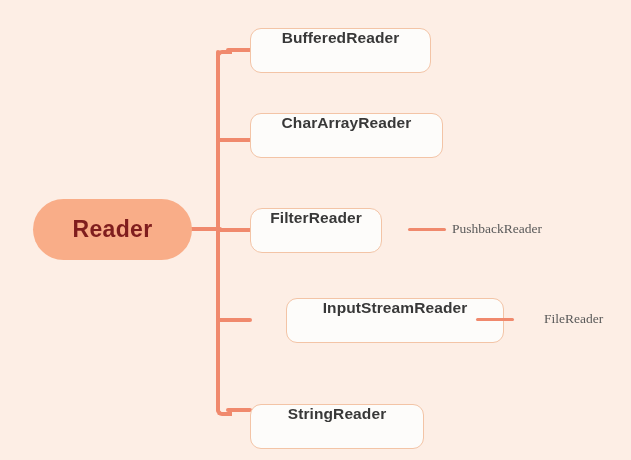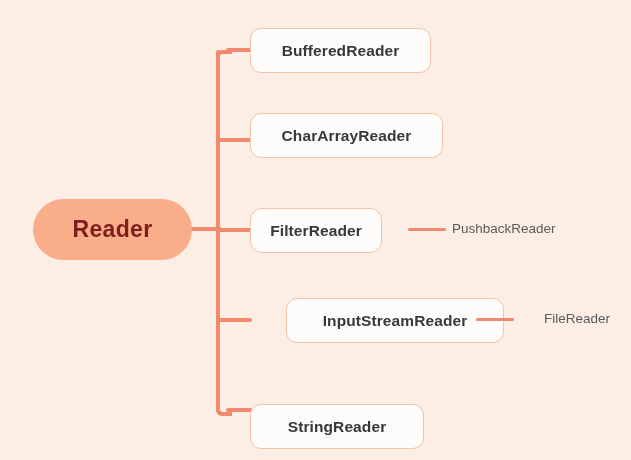--- a/index.html
+++ b/index.html
@@ -99,41 +99,40 @@
   }
 
   
   .node-box {
     position: absolute;
     height: 45px;
     background: #fdfcfa;
     border: 1.6px solid #f3c4a6;
     border-radius: 11px;
     display: flex;
-    align-items: center;
     justify-content: center;
     box-sizing: border-box;
   }
   .node-label {
     color: #383838;
     font-size: 15.5px;
     font-weight: bold;
     letter-spacing: 0.1px;
     white-space: nowrap;
     font-family: "Liberation Sans", sans-serif;
   }
 
   
   .leaf-node {
     position: absolute;
     color: #5a5a5a;
     font-size: 13.5px;
     font-weight: normal;
     white-space: nowrap;
-    font-family: Liberation Sans, sans-serif;
+    font-family: Liberation Serif, serif;
   }
 
   
   .watermark {
     position: absolute;
     left: 437px;
     top: 421px;
     width: 180px;
     height: 22px;
     color: rgba(255, 255, 255, 0.62);

